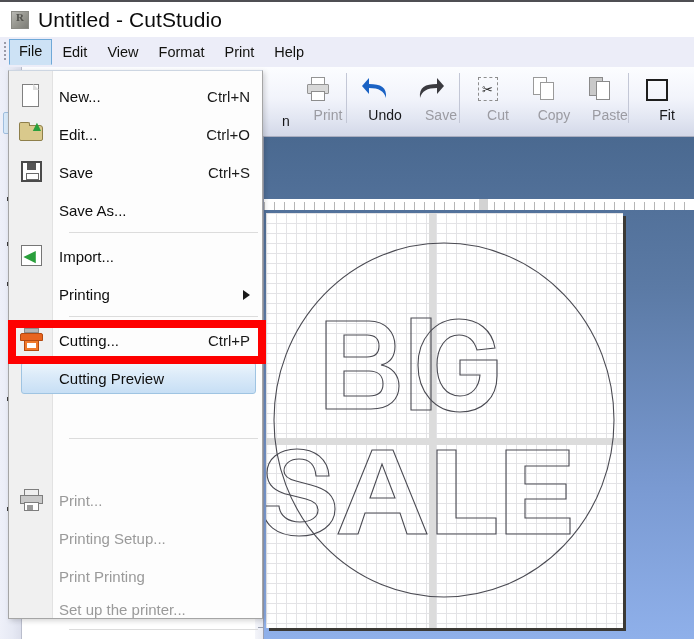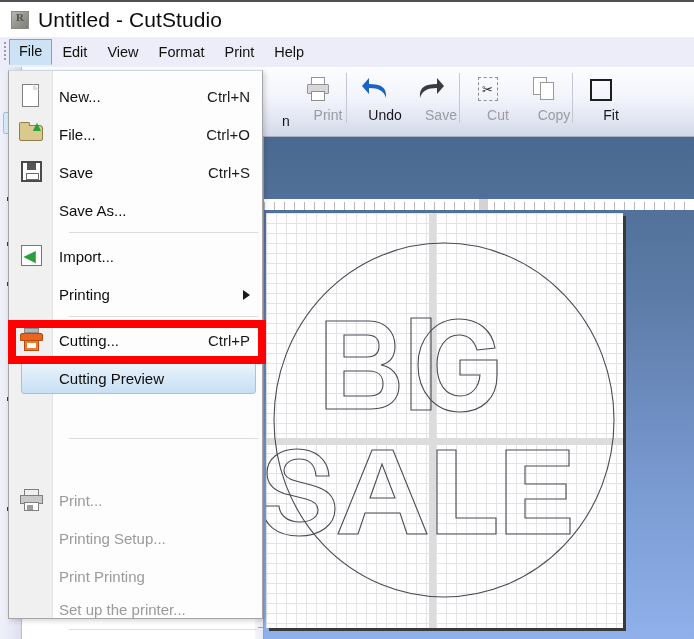--- a/index.html
+++ b/index.html
@@ -385,20 +385,27 @@
       </div>
 
       <div class="tb-btn">
         <div class="tb-icon ic-copy">
           <div class="a"></div>
             <div class="b"></div>
         </div>
         <div class="tb-label disabled">Copy</div>
       </div>
 
+      <div class="tb-btn">
+        <div class="tb-icon ic-paste">
+          <div class="a"></div>
+            <div class="b"></div>
+        </div>
+        <div class="tb-label disabled">Paste</div>
+      </div>
 
       <div class="tb-sep"></div>
 
       <div class="tb-btn">
         <div class="tb-icon ic-fit">
           <div class="c tl"></div>
             <div class="c tr"></div>
             <div class="c bl"></div>
             <div class="c br"></div>
         </div>
@@ -447,21 +454,21 @@
         </div>
       <div class="mlabel">New...</div>
       <div class="maccel">Ctrl+N</div>
     </div>
 
     <div class="mi" style="top:44px">
       <div class="mi-icon">
         <div class="gi-folder"></div>
           <div class="gi-upar">▲</div>
       </div>
-      <div class="mlabel">File...</div>
+      <div class="mlabel">Edit...</div>
       <div class="maccel">Ctrl+O</div>
     </div>
 
     <div class="mi" style="top:82px">
       <div class="mi-icon">
         <div class="gi-save">
             <div class="sh"></div>
             <div class="lb"></div>
           </div>
       </div>

